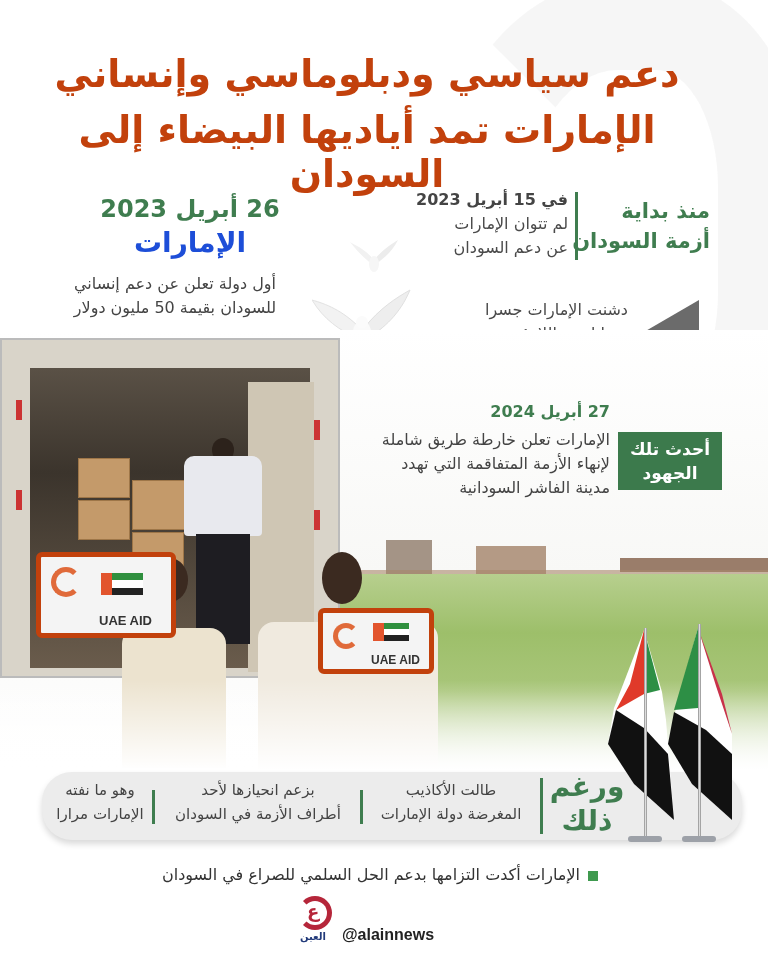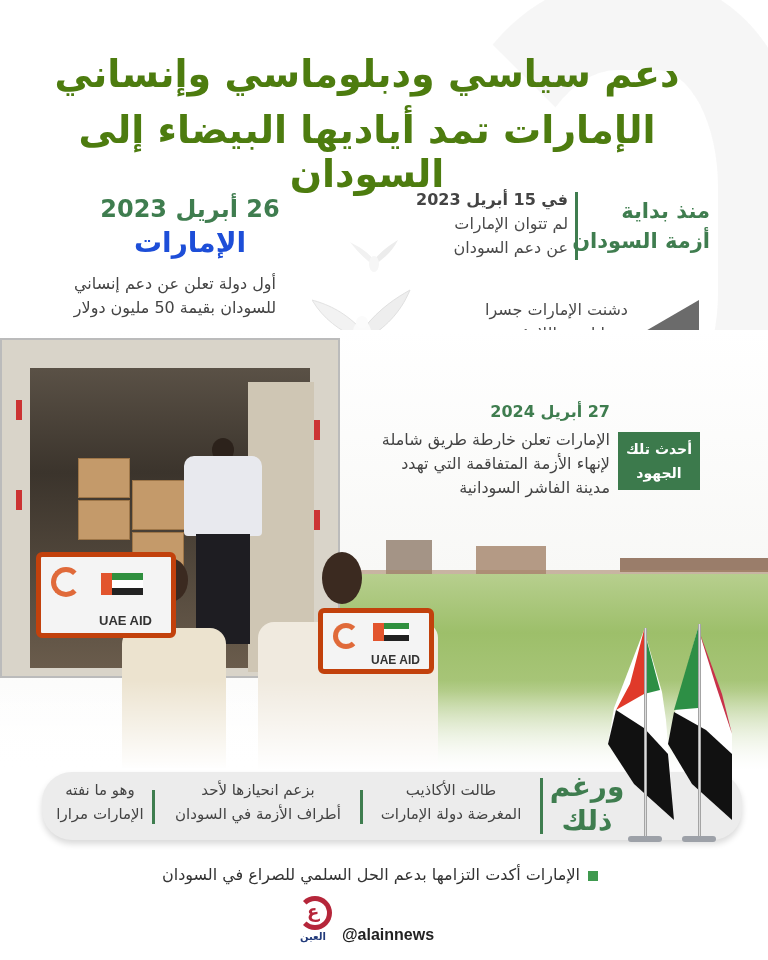--- a/index.html
+++ b/index.html
@@ -2,21 +2,21 @@
 <html><head>
 <meta charset="utf-8">
 <style>
   * { box-sizing: border-box; margin: 0; padding: 0; }
   html, body { width: 768px; height: 960px; overflow: hidden; background: #ffffff; }
   body { font-family: "DejaVu Sans", sans-serif; position: relative; direction: rtl; }
 
   .bg-watermark { position: absolute; right: -40px; top: -20px; width: 380px; height: 520px;
     border: 90px solid #f6f6f6; border-radius: 50% 40% 40% 50%; border-left-color: transparent; opacity: .9; }
 
-  .title { position: absolute; left: 26px; right: 60px; text-align: center; color: #4d7c0f;
+  .title { position: absolute; left: 26px; right: 60px; text-align: center; color: #c2410c;
     font-weight: bold; font-family: "DejaVu Sans", sans-serif; }
   .title.l1 { top: 52px; font-size: 38px; letter-spacing: -1px; }
   .title.l2 { top: 108px; font-size: 38px; letter-spacing: -1px; }
 
   
   .b1-head { position: absolute; right: 58px; top: 196px; text-align: right; font-weight: bold;
     font-size: 21px; line-height: 30px; color: #3f7d4f; }
   .b1-sep { position: absolute; left: 575px; top: 192px; width: 3px; height: 68px; background: #3f7d4f; }
   .b1-text { position: absolute; right: 200px; top: 188px; font-size: 16px; line-height: 24px; color: #4a4a4a; text-align: right; }
   .b1-text .date { font-weight: bold; color: #444; }
@@ -27,22 +27,22 @@
   .b2-text { position: absolute; left: 60px; top: 272px; width: 230px; text-align: center; font-size: 16px; line-height: 24px; color: #444; }
 
   
   .b3-text { position: absolute; right: 140px; top: 298px; font-size: 16px; line-height: 24px; color: #4a4a4a; text-align: right; }
   .tri { position: absolute; left: 637px; top: 300px; width: 0; height: 0;
     border-top: 36px solid transparent; border-bottom: 36px solid transparent; border-right: 62px solid #6b6b6b; }
 
   
   .b4-date { position: absolute; right: 158px; top: 402px; font-weight: bold; font-size: 16px; color: #3f7d4f; }
   .b4-text { position: absolute; right: 158px; top: 428px; font-size: 16px; line-height: 24px; color: #444; text-align: right; }
-  .b4-box { position: absolute; left: 618px; top: 432px; width: 82px; height: 58px; background: #3c7a4c;
-    color: #fff; font-weight: bold; font-size: 14px; line-height: 24px; text-align: center; padding-top: 5px; }
+  .b4-box { position: absolute; left: 618px; top: 432px; width: 104px; height: 58px; background: #3c7a4c;
+    color: #fff; font-weight: bold; font-size: 17px; line-height: 24px; text-align: center; padding-top: 5px; }
 
   
   .dove { position: absolute; }
 
   
   .photo { position: absolute; left: 0; top: 330px; width: 768px; height: 440px; overflow: hidden; }
   .sky { position: absolute; left: 0; top: 0; width: 100%; height: 100%; background: linear-gradient(#ffffff 0, #f8f8f6 55%, #fff 100%); }
   .field { position: absolute; left: 330px; right: 0; top: 244px; height: 196px;
     background: linear-gradient(#b7cf8e 0%, #9dbf6a 30%, #a9c67a 60%, #eef2e6 100%); }
   .ground-strip { position: absolute; left: 360px; right: 0; top: 240px; height: 8px; background: #a9876b; opacity: .6; }

